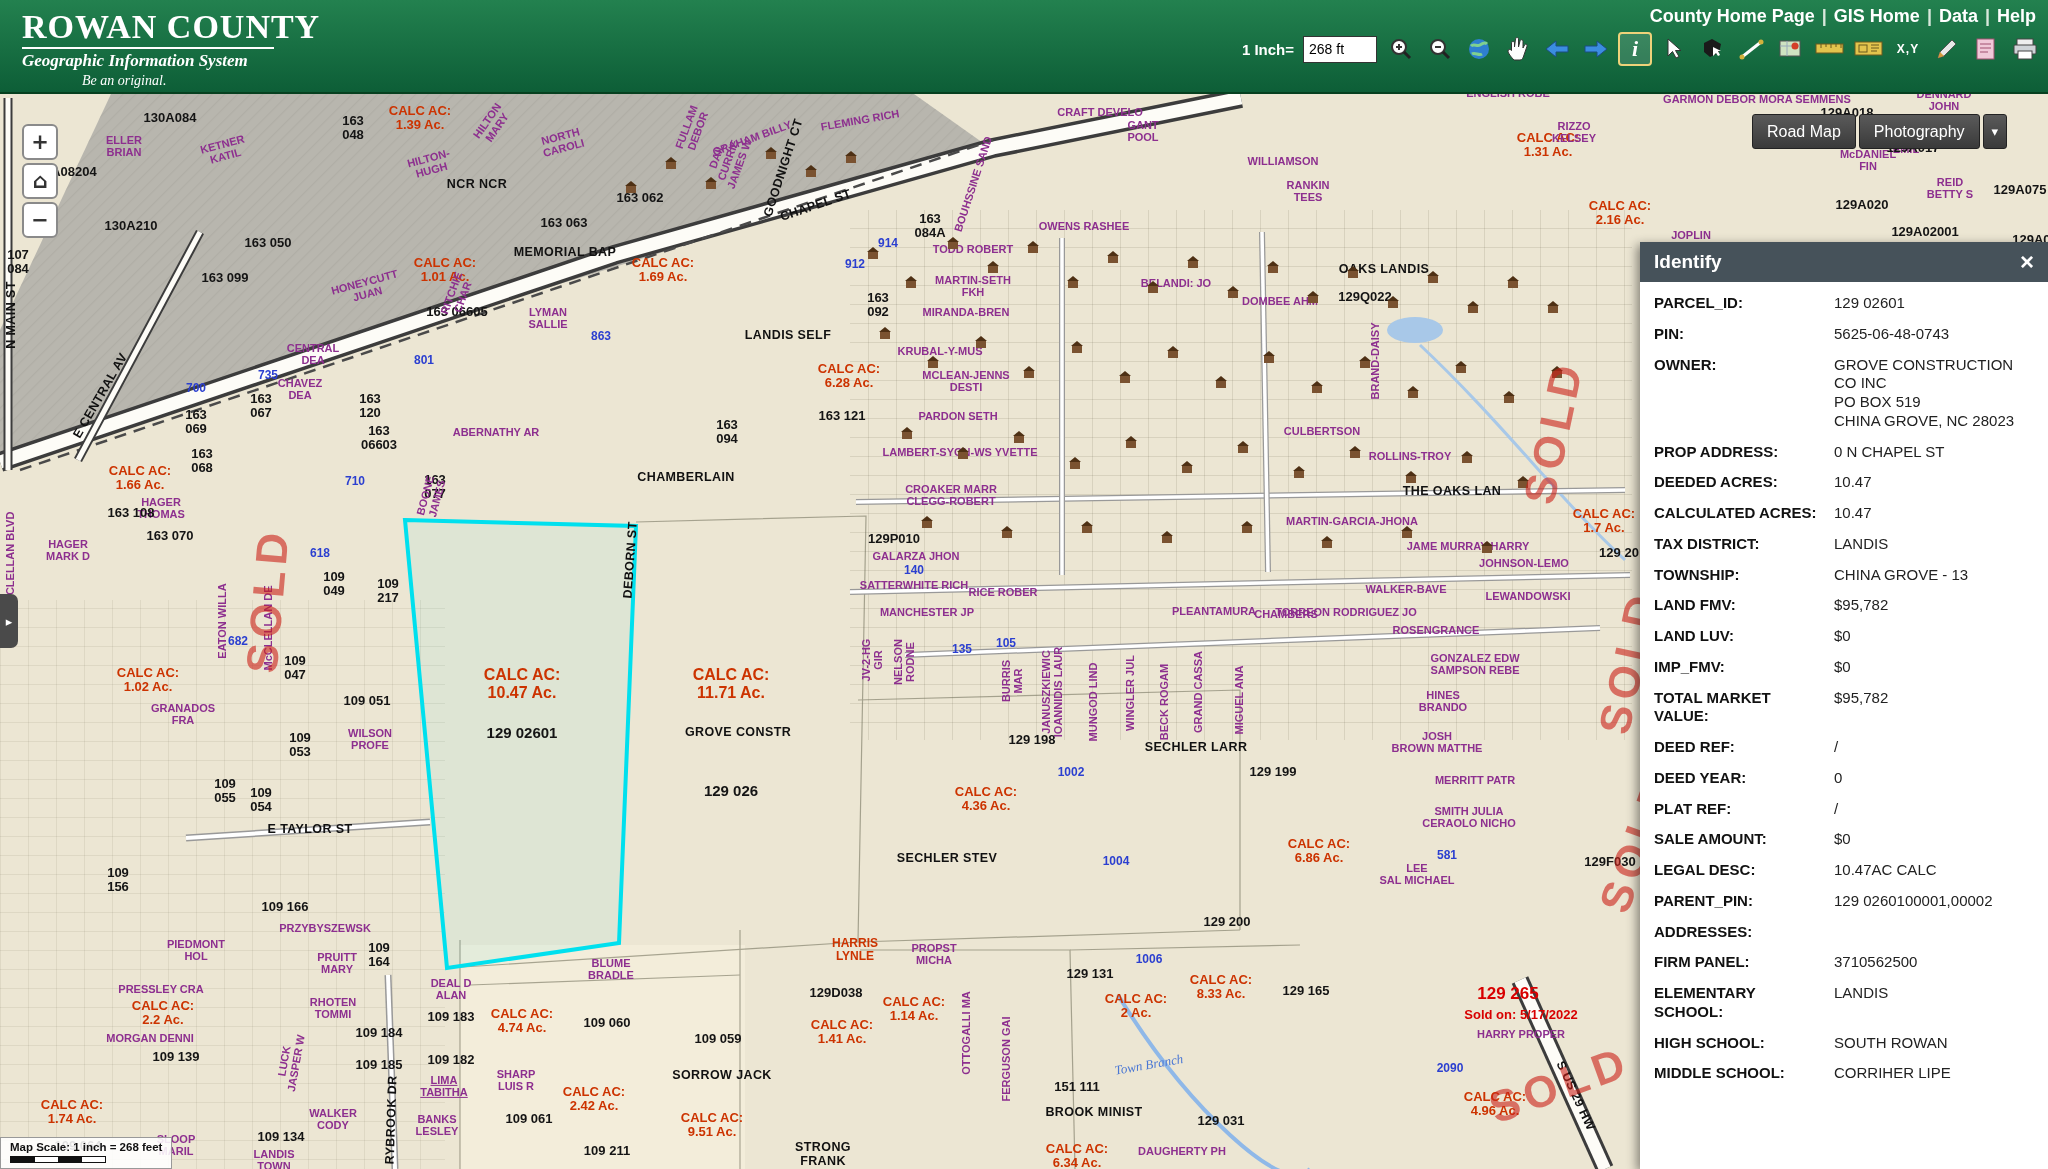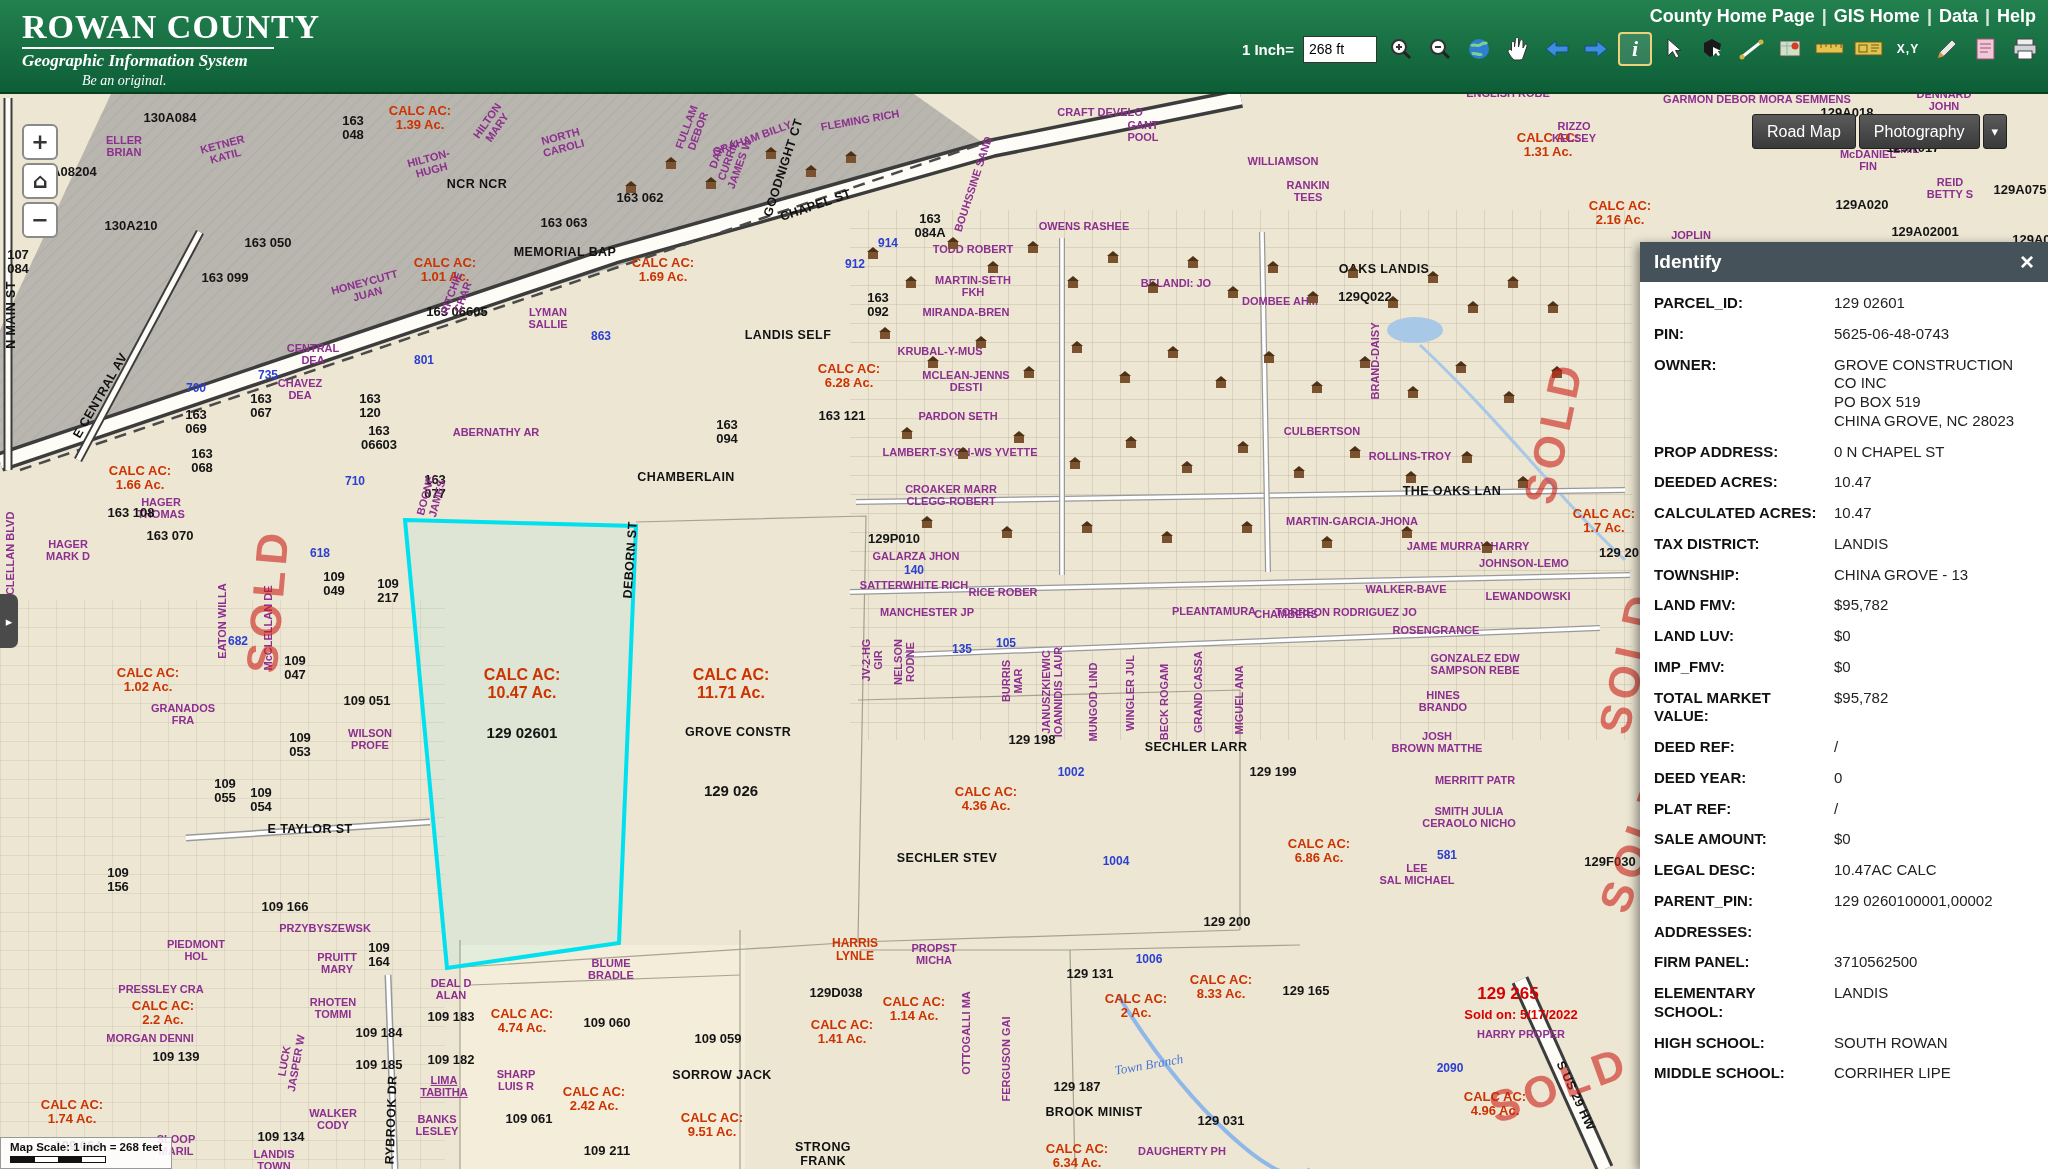--- a/index.html
+++ b/index.html
@@ -406,21 +406,21 @@
       <div class="maplabel c-parcel" style="left: 836px; top: 993px; transform: translate(-50%, -50%); text-align: right;">129D038</div>
       <div class="maplabel c-calc" style="left: 914px; top: 1009px; transform: translate(-50%, -50%);">CALC AC:
 1.14 Ac.</div>
       <div class="maplabel c-calc" style="left: 842px; top: 1032px; transform: translate(-50%, -50%);">CALC AC:
 1.41 Ac.</div>
       <div class="maplabel c-calc" style="left: 1221px; top: 987px; transform: translate(-50%, -50%);">CALC AC:
 8.33 Ac.</div>
       <div class="maplabel c-parcel" style="left: 1090px; top: 974px; transform: translate(-50%, -50%);">129 131</div>
       <div class="maplabel c-calc" style="left: 1136px; top: 1006px; transform: translate(-50%, -50%);">CALC AC:
 2 Ac.</div>
-      <div class="maplabel c-parcel" style="left: 1077px; top: 1087px; transform: translate(-50%, -50%);">129 187</div>
+      <div class="maplabel c-parcel" style="left: 1077px; top: 1087px; transform: translate(-50%, -50%);">151 111</div>
       <div class="maplabel c-street" style="left: 1094px; top: 1113px; transform: translate(-50%, -50%);">BROOK MINIST</div>
       <div class="maplabel c-calc" style="left: 1077px; top: 1156px; transform: translate(-50%, -50%);">CALC AC:
 6.34 Ac.</div>
       <div class="maplabel c-parcel" style="left: 1221px; top: 1121px; transform: translate(-50%, -50%);">129 031</div>
       <div class="maplabel c-owner" style="left: 1182px; top: 1151px; transform: translate(-50%, -50%);">DAUGHERTY PH</div>
       <div class="maplabel c-parcel" style="left: 1306px; top: 991px; transform: translate(-50%, -50%);">129 165</div>
       <div class="maplabel c-redbig" style="left: 1508px; top: 994px; transform: translate(-50%, -50%);">129 265</div>
       <div class="maplabel c-rednote" style="left: 1521px; top: 1015px; transform: translate(-50%, -50%);">Sold on: 5/17/2022</div>
       <div class="maplabel c-owner" style="left: 1521px; top: 1034px; transform: translate(-50%, -50%);">HARRY PROPER</div>
       <div class="maplabel c-blue" style="left: 1450px; top: 1069px; transform: translate(-50%, -50%);">2090</div>

